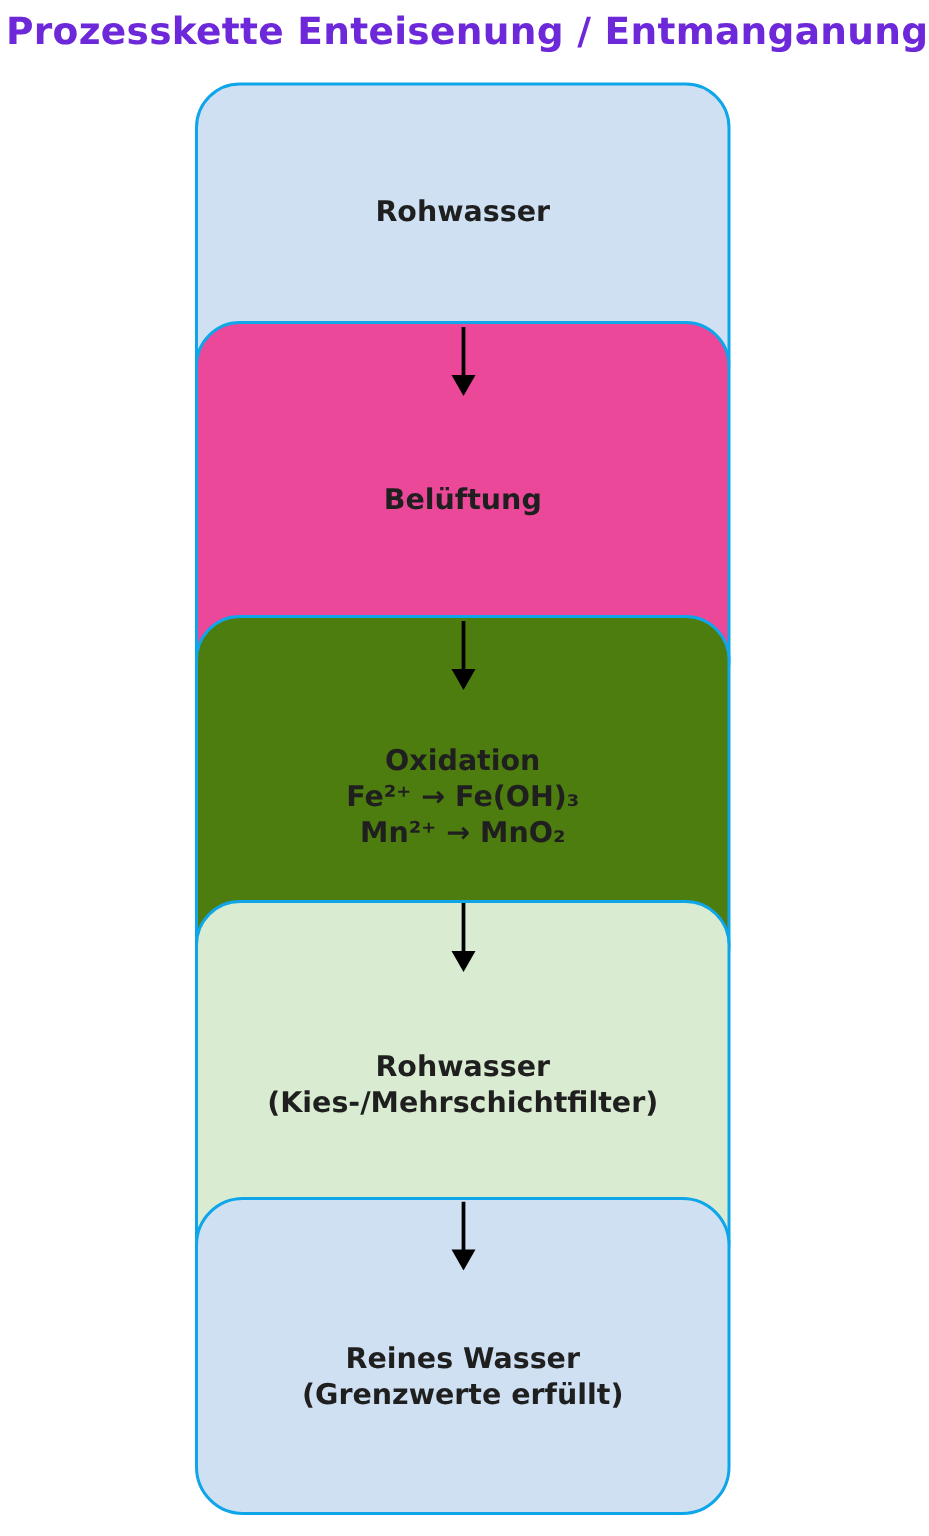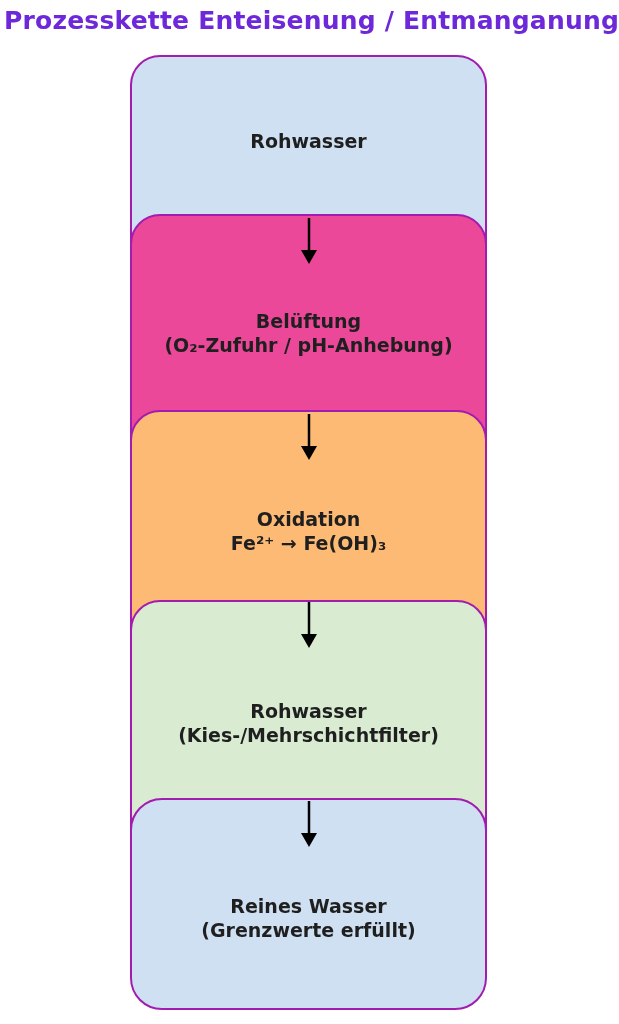--- a/index.html
+++ b/index.html
@@ -24,21 +24,21 @@
     text-align: right;
     font-size: 25px;
     font-weight: bold;
     color: #6d28d9;
     letter-spacing: 0.2px;
   }
   .box {
     position: absolute;
     left: 130px;
     width: 357px;
-    border: 2px solid #a21caf;
+    border: 2px solid #0ea5e9;
     border-radius: 30px;
     box-sizing: border-box;
   }
   .box1 { top: 55px;  height: 215px; z-index: 1; }
   .box2 { top: 214px; height: 256px; z-index: 2; }
   .box3 { top: 410px; height: 250px; z-index: 3; }
   .box4 { top: 600px; height: 258px; z-index: 4; }
   .box5 { top: 798px; height: 212px; z-index: 5; }
   .box-text {
     position: absolute;
@@ -75,28 +75,28 @@
 
   <div class="box box1" style="background: rgb(207, 224, 242);">
     <div class="box-text t1">
       <div>Rohwasser</div>
     </div>
   </div>
 
   <div class="box box2" style="background: #ec4899;">
     <div class="box-text t2">
       <div>Belüftung</div>
-      <div>(O₂-Zufuhr / pH-Anhebung)</div>
     </div>
   </div>
 
-  <div class="box box3" style="background: #fdba74; text-decoration: underline;">
+  <div class="box box3" style="background: #4d7c0f; text-decoration: underline;">
     <div class="box-text t3">
       <div>Oxidation</div>
       <div>Fe²⁺ → Fe(OH)₃</div>
+      <div>Mn²⁺ → MnO₂</div>
     </div>
   </div>
 
   <div class="box box4" style="background: rgb(217, 236, 210);">
     <div class="box-text t4">
       <div>Rohwasser</div>
       <div>(Kies-/Mehrschichtfilter)</div>
     </div>
   </div>
 

